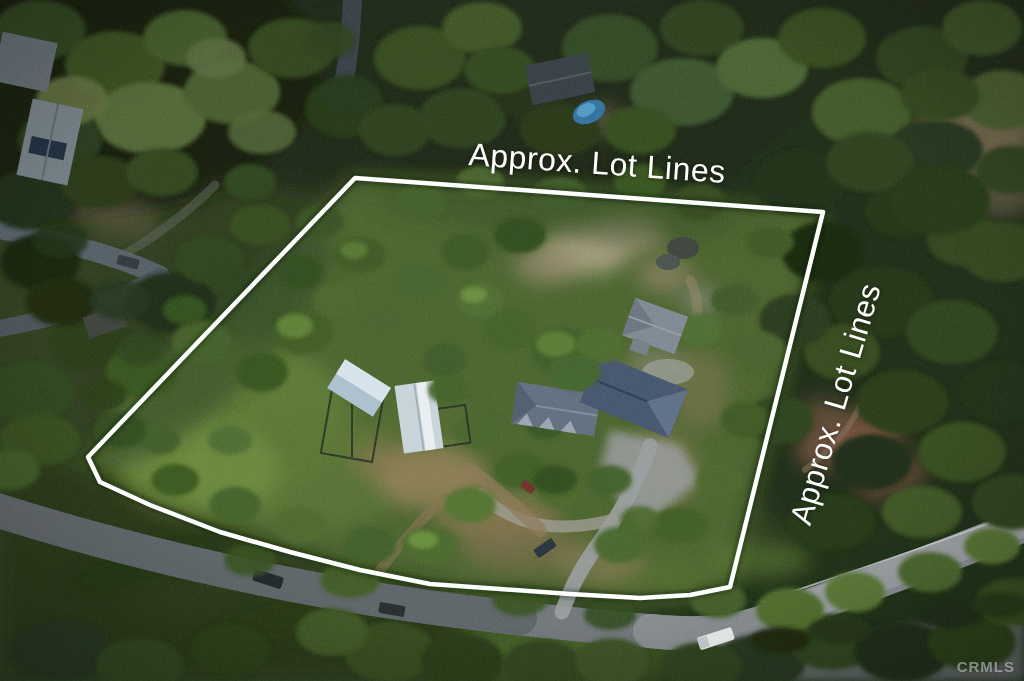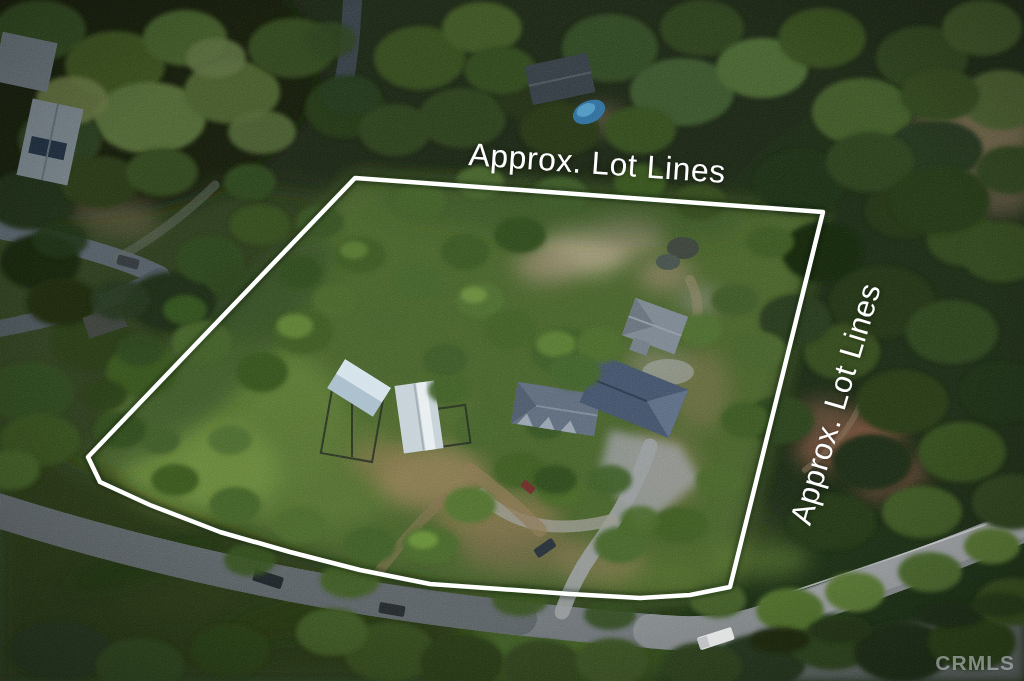--- a/index.html
+++ b/index.html
@@ -11,21 +11,21 @@
   .lot-label{
     position:absolute;color:#ffffff;font-size:32px;font-weight:400;
     letter-spacing:.5px;white-space:nowrap;
     text-shadow:0 1px 5px rgba(0,0,0,.45);
     pointer-events:none;
   }
   #label-top{left:470px;top:136px;transform:rotate(4deg);transform-origin:left top;}
   #label-right{left:686px;top:386px;width:300px;text-align:center;transform:rotate(-73.5deg);font-size:31px;}
   #watermark{
     position:absolute;right:9px;bottom:6px;color:rgba(203,208,210,.58);
-    font-size:21px;font-weight:600;letter-spacing:1px;text-shadow:0 0 2px rgba(0,0,0,.25);
+    font-size:15px;font-weight:600;letter-spacing:1px;text-shadow:0 0 2px rgba(0,0,0,.25);
   }
 </style>
 </head>
 <body>
 
 <div id="photo">
   <svg width="1024" height="681" viewBox="0 0 1024 681">
     <defs>
       <filter id="soft16" x="-60%" y="-60%" width="220%" height="220%">
           <feGaussianBlur stdDeviation="10"></feGaussianBlur>

